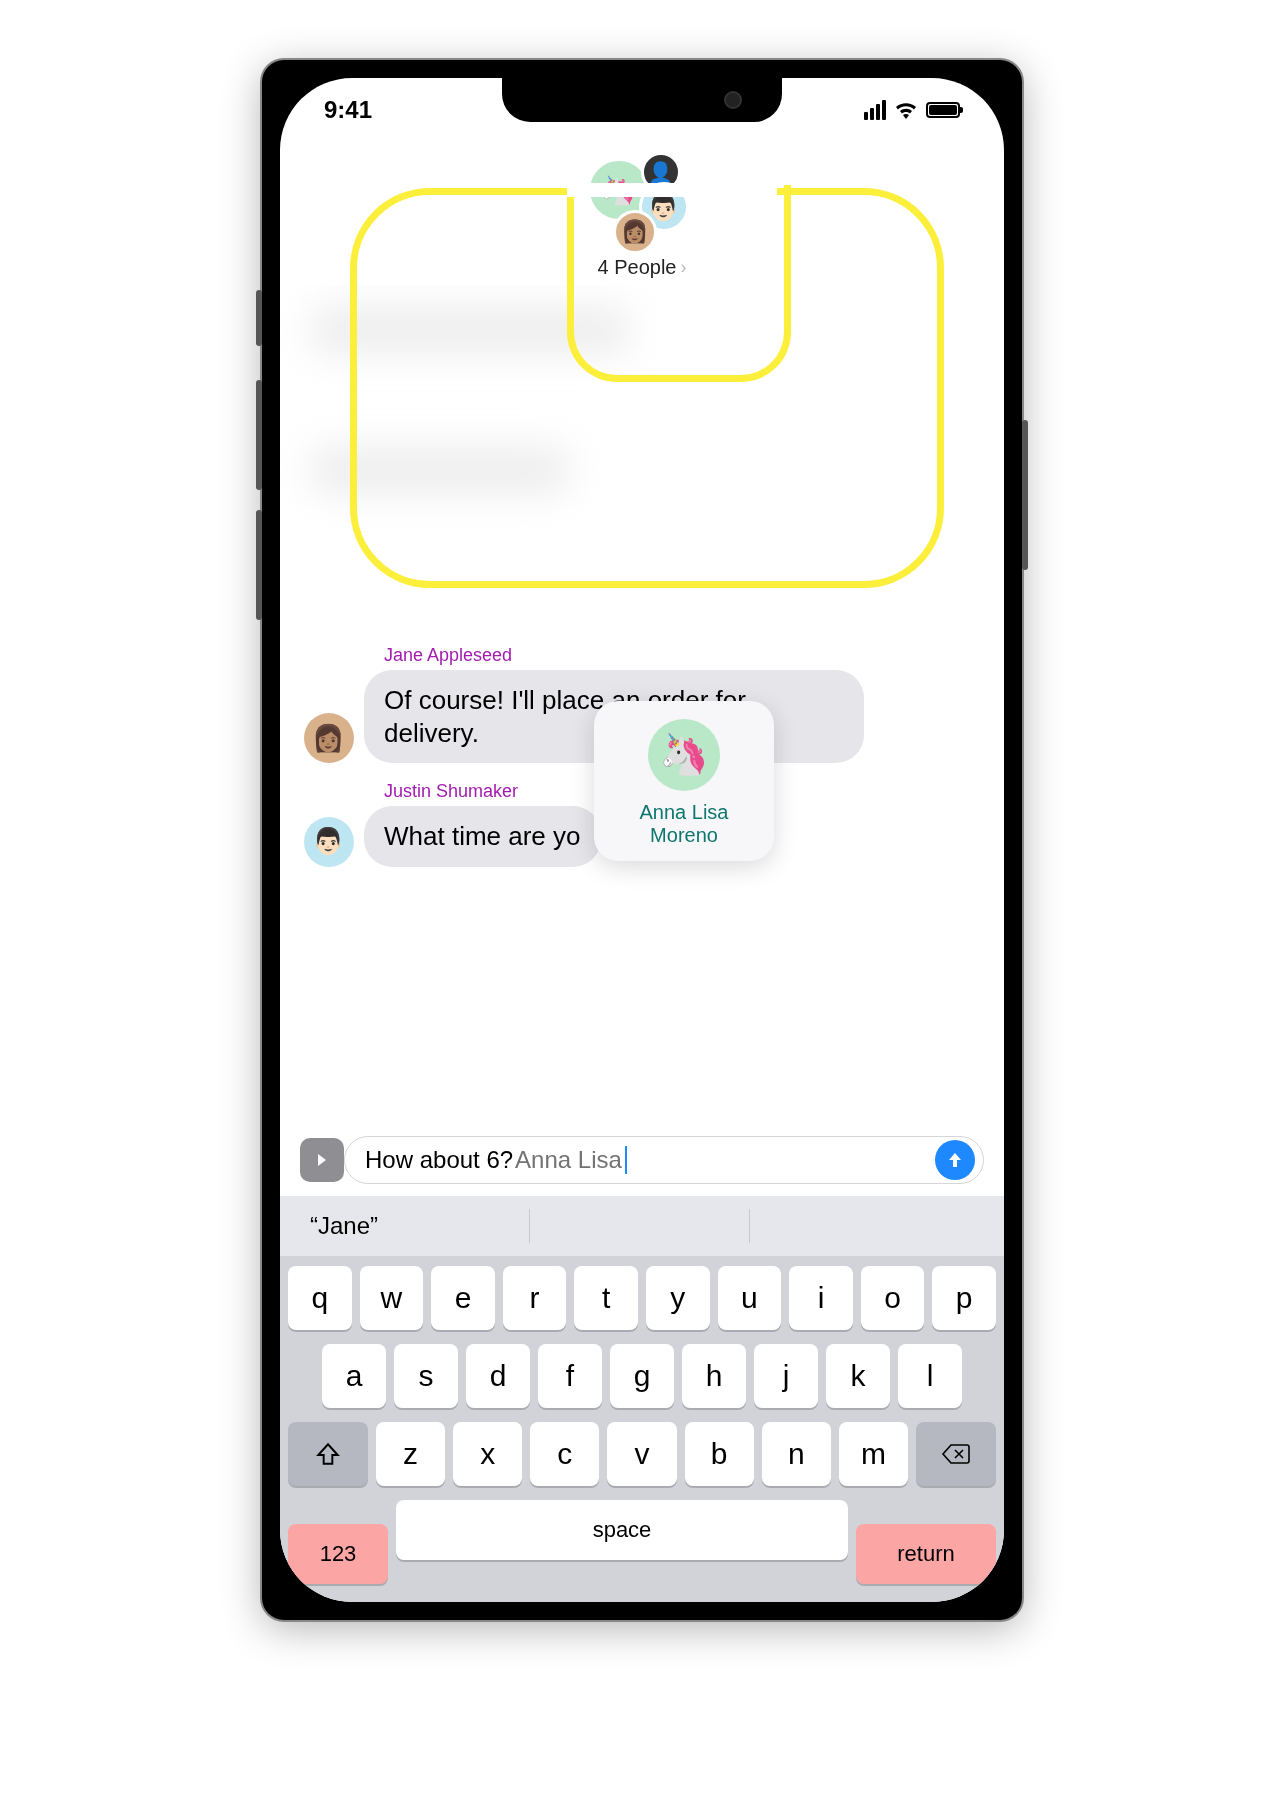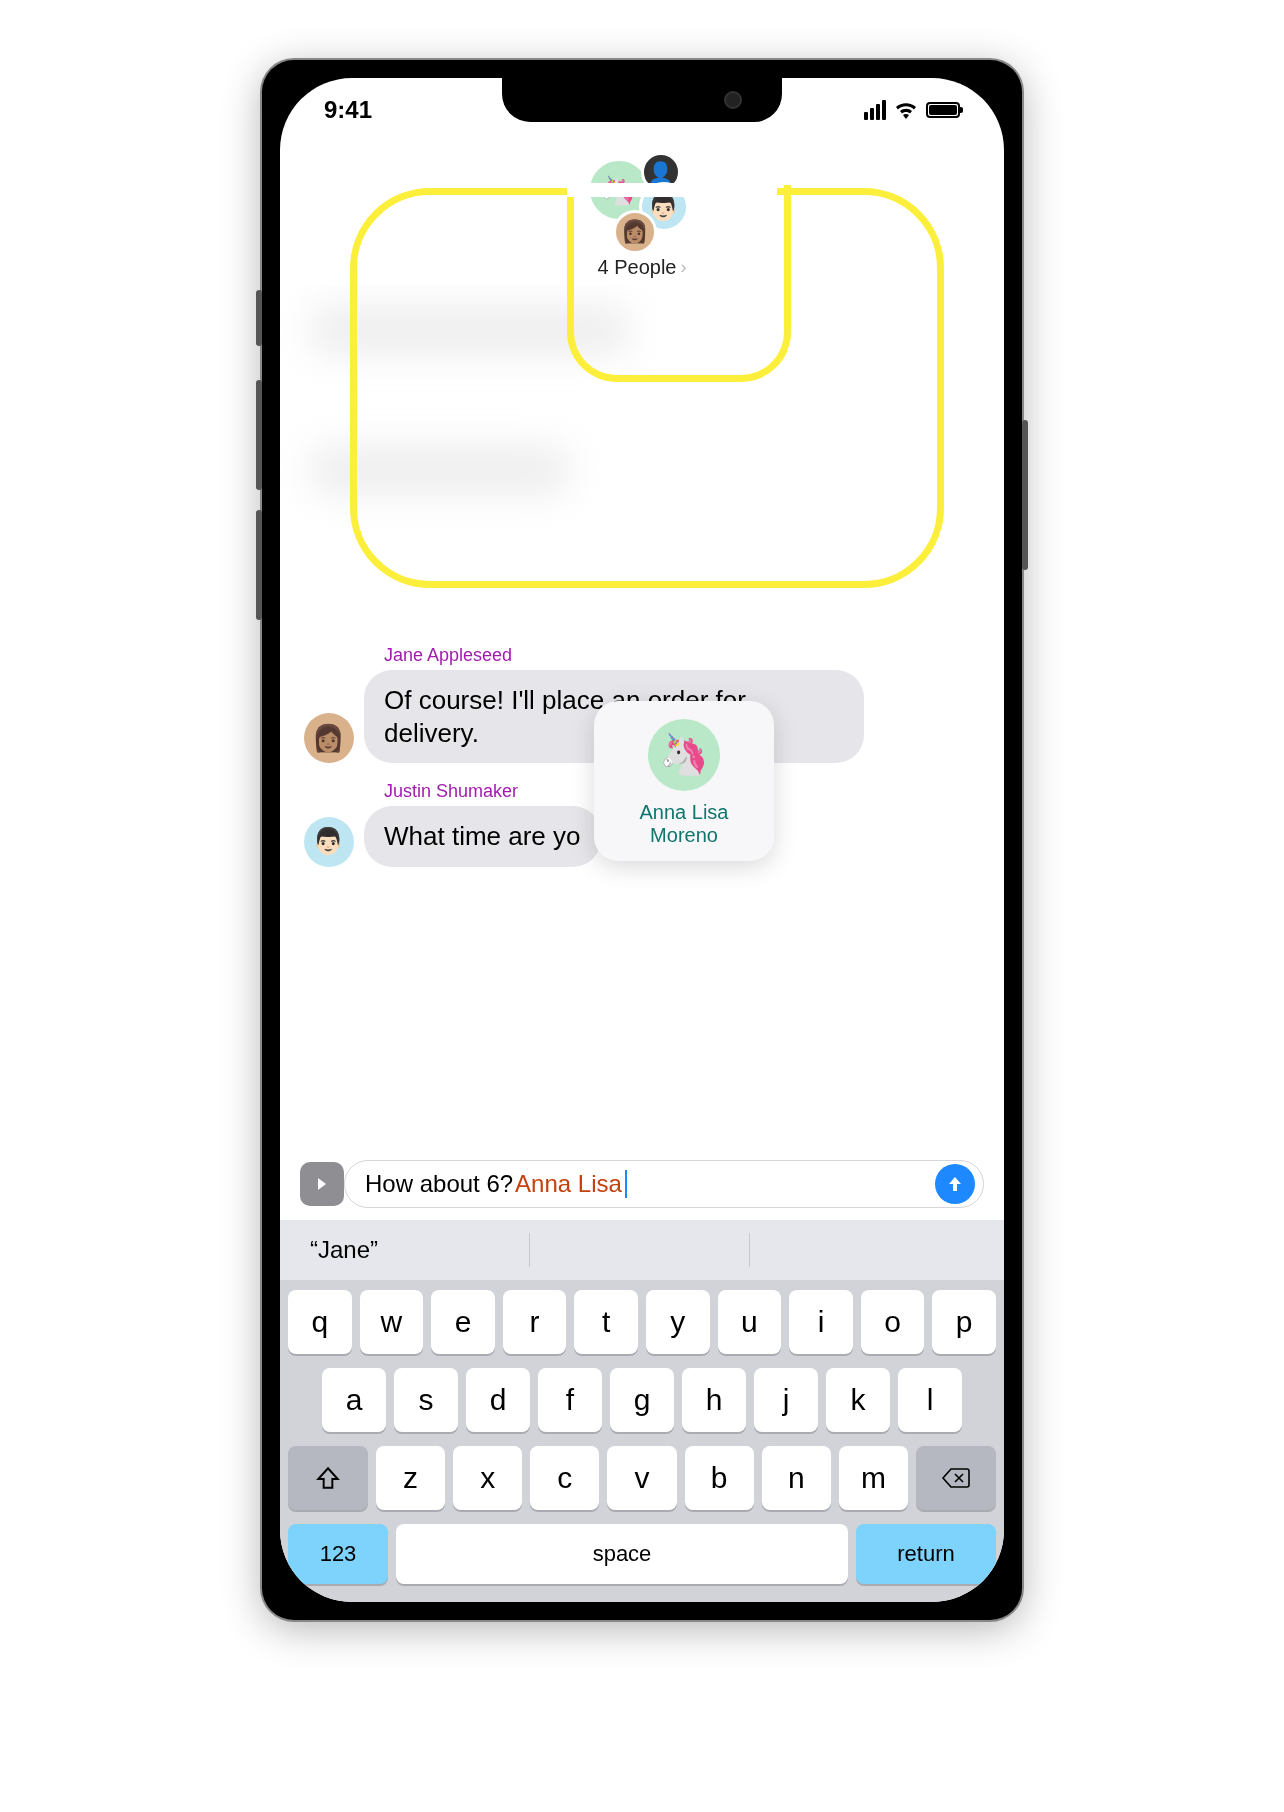--- a/index.html
+++ b/index.html
@@ -10,21 +10,21 @@
     justify-content: center;
     align-items: flex-start;
     width: 1284px;
     height: 1812px;
     padding-top: 60px;
   }
   .phone-frame {
     width: 760px;
     height: 1560px;
     background: #000;
-    border-radius: 32px;
+    border-radius: 22px;
     padding: 18px;
     position: relative;
     box-shadow: 0 0 0 2px #888, 0 8px 40px rgba(0,0,0,.3);
   }
   .phone-screen {
     width: 100%;
     height: 100%;
     background: #fff;
     border-radius: 72px;
     overflow: hidden;
@@ -177,21 +177,21 @@
     font-size:22px;
   }
   .compose-field{
     flex:1; height:48px; border:1.5px solid #d5d5da; border-radius:28px;
     display:flex; align-items:center; padding:0 8px 0 20px; font-size:24px;
     background:#fff;
     color:#000;
     gap:2px;
   }
   .compose-field .typed{ color:#000;}
-  .compose-field .mention{ color:#c2410c;}
+  .compose-field .mention{ color:#737373;}
   .compose-field .cursor{
     width:2px; height:28px; background:#1e88ff; margin-left:1px;
     animation:blink 1s infinite;
   }
   @keyframes blink{50%{opacity:0}}
   .send-btn{
     width:40px; height:40px; border-radius:50%; background:#1e88ff;
     display:flex; align-items:center; justify-content:center; margin-left:auto;
   }
   .send-btn svg{ width:20px; height:20px;}
@@ -216,21 +216,21 @@
     box-shadow:0 2px 0 #a9abb1;
     display:flex; align-items:center; justify-content:center;
     font-size:30px; color:#000;
   }
   .kb-row.row2{ padding:0 34px;}
   .kb-row.row3 .key.special{
     background:#b5b8c0; flex:0 0 80px;
   }
   .kb-row.row3{ padding:0;}
   .kb-row.bottom .key{ height:60px; font-size:22px;}
-  .kb-row.bottom .key.special{ background:#7dd3fc;}
+  .kb-row.bottom .key.special{ background:#fca5a5;margin-top:24px;}
   .kb-row.bottom .key.num{ flex:0 0 100px;}
   .kb-row.bottom .key.ret{ flex:0 0 140px;}
   .kb-row.bottom .key.space{ flex:1;}
 
   
   .side-btn{ position:absolute; background:#555; border-radius:3px;}
   .side-btn.left1{ left:-6px; top:230px; width:6px; height:56px;}
   .side-btn.left2{ left:-6px; top:320px; width:6px; height:110px;}
   .side-btn.left3{ left:-6px; top:450px; width:6px; height:110px;}
   .side-btn.right1{ right:-6px; top:360px; width:6px; height:150px;}

